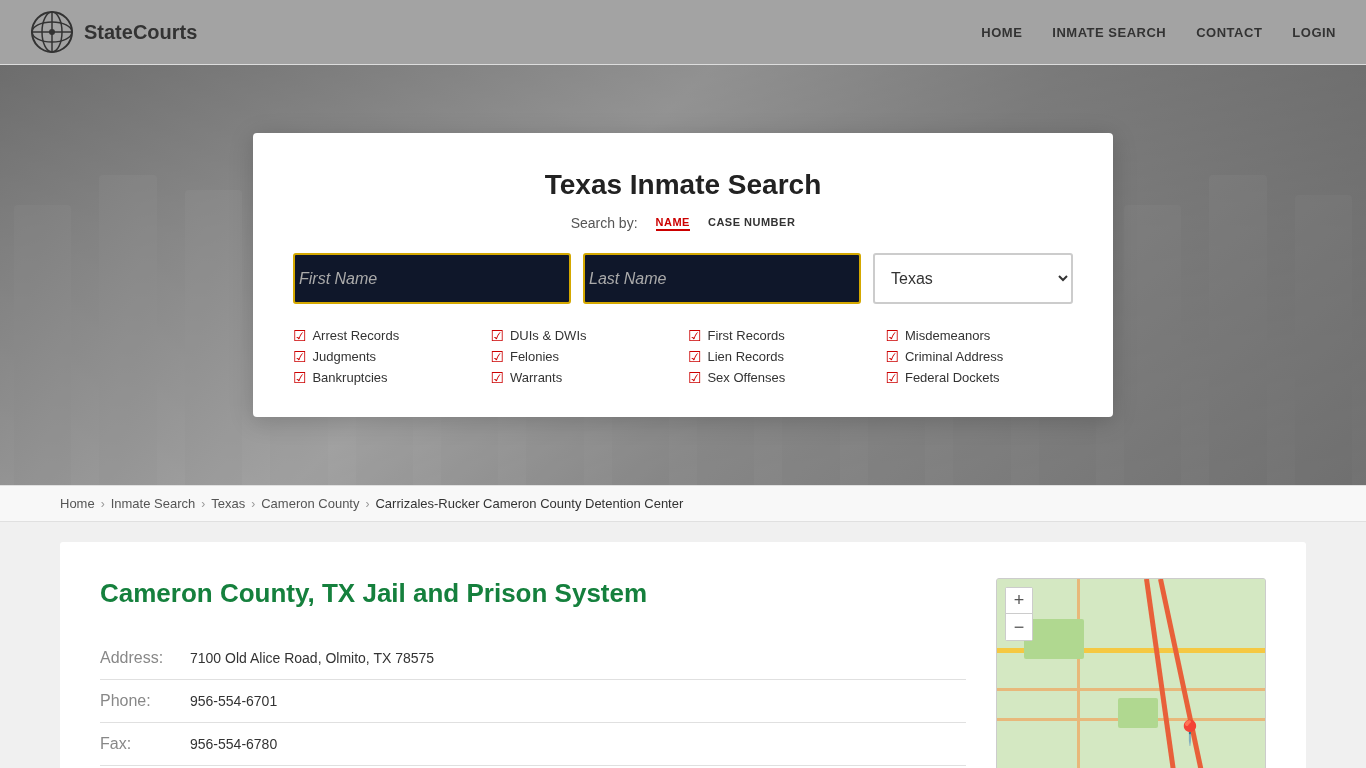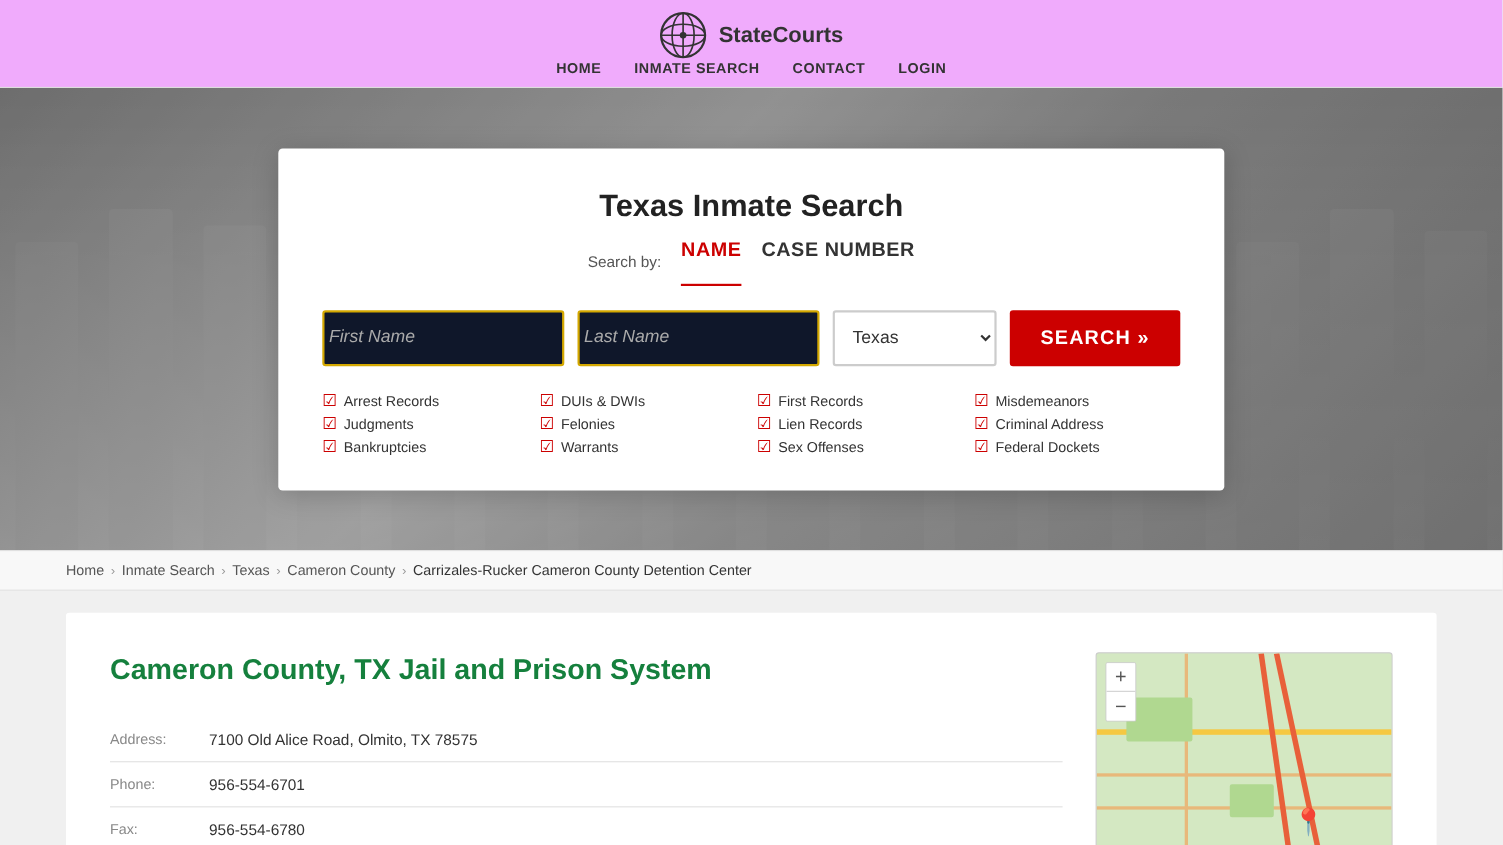--- a/index.html
+++ b/index.html
@@ -1,28 +1,27 @@
 <!DOCTYPE html>
 <html><head>
   <meta charset="utf-8">
   <style>
     * { box-sizing: border-box; margin: 0; padding: 0; }
     body { font-family: Arial, sans-serif; font-size: 14px; background: #f0f0f0; }
 
     
     .header {
-      background: #f0abfc;
+      background: #a3a3a3;
       display: flex;
       align-items: center;
       justify-content: space-between;
       padding: 10px 30px;
       border-bottom: 1px solid #ddd;
       position: relative;
       z-index: 10;
-      flex-direction: column;
     }
     .logo-area {
       display: flex;
       align-items: center;
       gap: 10px;
     }
     .logo-icon {
       width: 44px;
       height: 44px;
     }
@@ -85,25 +84,25 @@
       align-items: center;
       justify-content: center;
       gap: 18px;
       margin-bottom: 22px;
     }
     .search-by-label {
       color: #555;
       font-size: 14px;
     }
     .search-tab {
-      font-size: 18px;
+      font-size: 11px;
       font-weight: bold;
       letter-spacing: 0.5px;
       cursor: pointer;
-      padding-bottom: 20px;
+      padding-bottom: 1px;
       color: #333;
     }
     .search-tab.active {
       color: #c00;
       border-bottom: 2px solid #c00;
     }
     .search-tab.inactive {
       color: #333;
       border-bottom: 2px solid transparent;
     }
@@ -223,21 +222,21 @@
       border-collapse: collapse;
     }
     .info-table tr {
       border-bottom: 1px solid #e0e0e0;
     }
     .info-table tr:last-child {
       border-bottom: 1px solid #e0e0e0;
     }
     .info-label {
       color: #888;
-      font-size: 13px;
+      font-size: 16px;
       padding: 12px 0;
       width: 90px;
       vertical-align: top;
     }
     .info-value {
       color: #333;
       font-size: 14px;
       padding: 12px 0;
     }
 
@@ -357,21 +356,20 @@
         <option>Arkansas</option>
         <option>California</option>
         <option>Colorado</option>
         <option>Florida</option>
         <option>Georgia</option>
         <option>Illinois</option>
         <option>Indiana</option>
         <option>Ohio</option>
         <option>New York</option>
       </select>
-      <button class="search-btn">SEARCH »</button>
     </div>
 
     <div class="checks-grid">
 
     <div class="check-item">
           <span class="check-icon">☑</span>
           <span>Arrest Records</span>
         </div>
         <div class="check-item">
           <span class="check-icon">☑</span>

